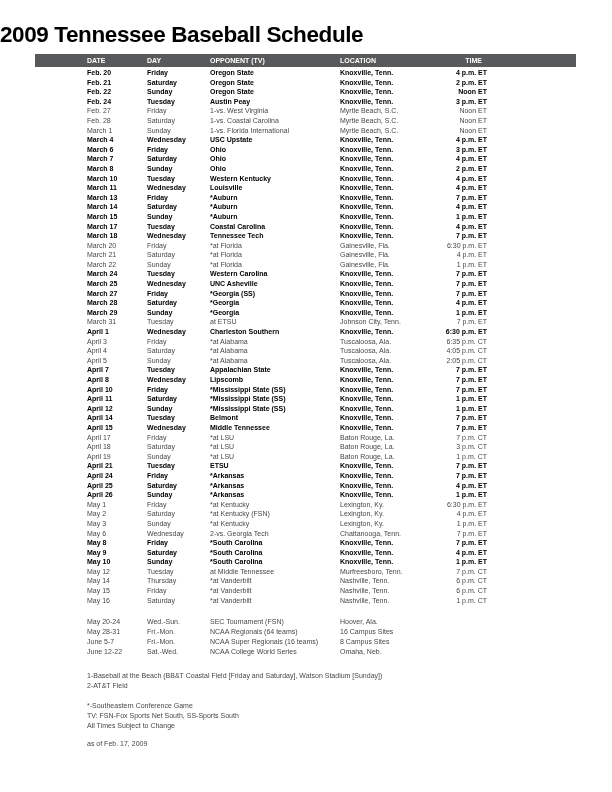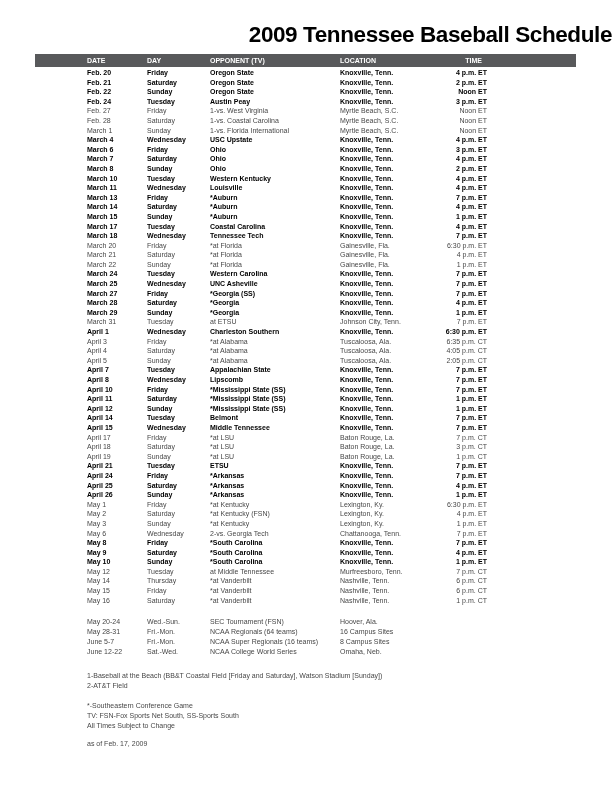--- a/index.html
+++ b/index.html
@@ -8,21 +8,21 @@
     width: 612px; height: 792px;
     position: relative;
     font-family: "Liberation Sans", sans-serif;
     color: #000;
     overflow: hidden;
   }
   .title {
     position: absolute;
     top: 23px; left: 0;
     width: 612px;
-    text-align: right;
+    text-align: left;
     font-size: 22.5px;
     line-height: 24px;
     font-weight: bold;
     letter-spacing: -0.4px;
     color: #000;
   }
   .schedule {
     position: absolute;
     left: 35px; top: 54px;
     width: 541px;

